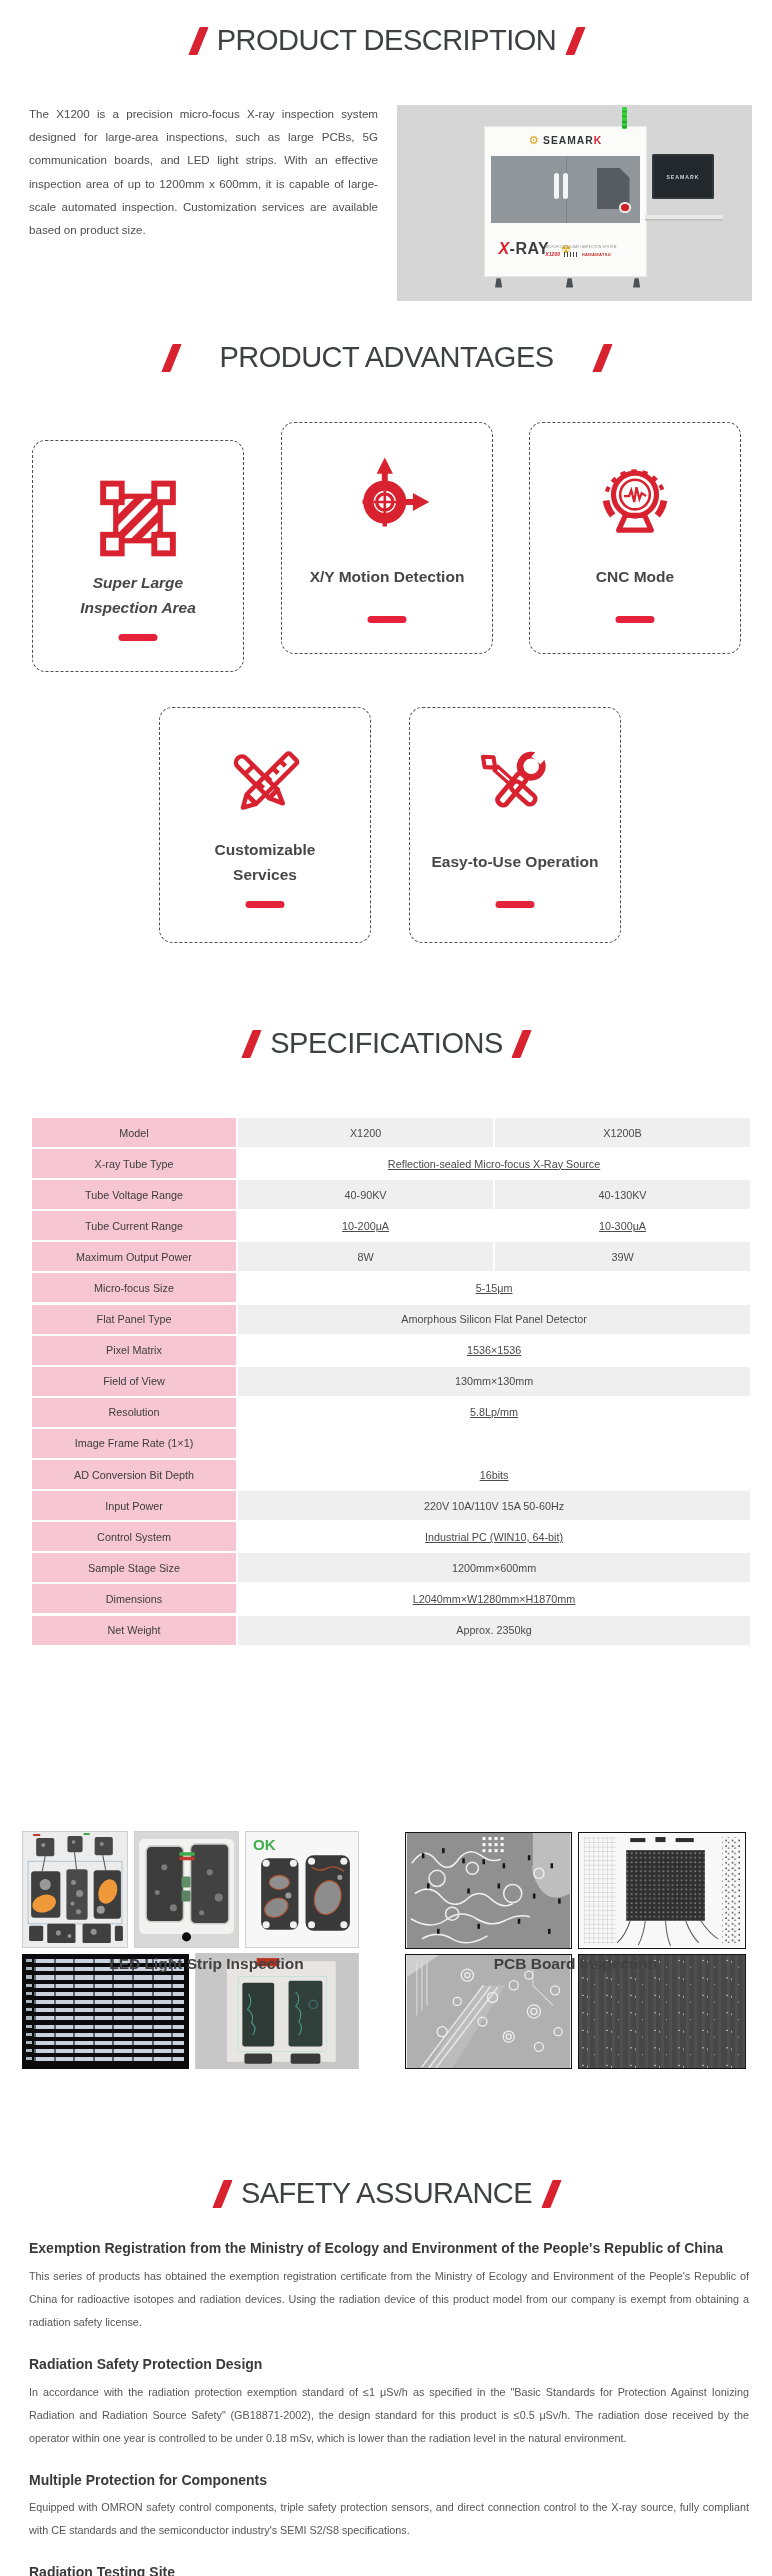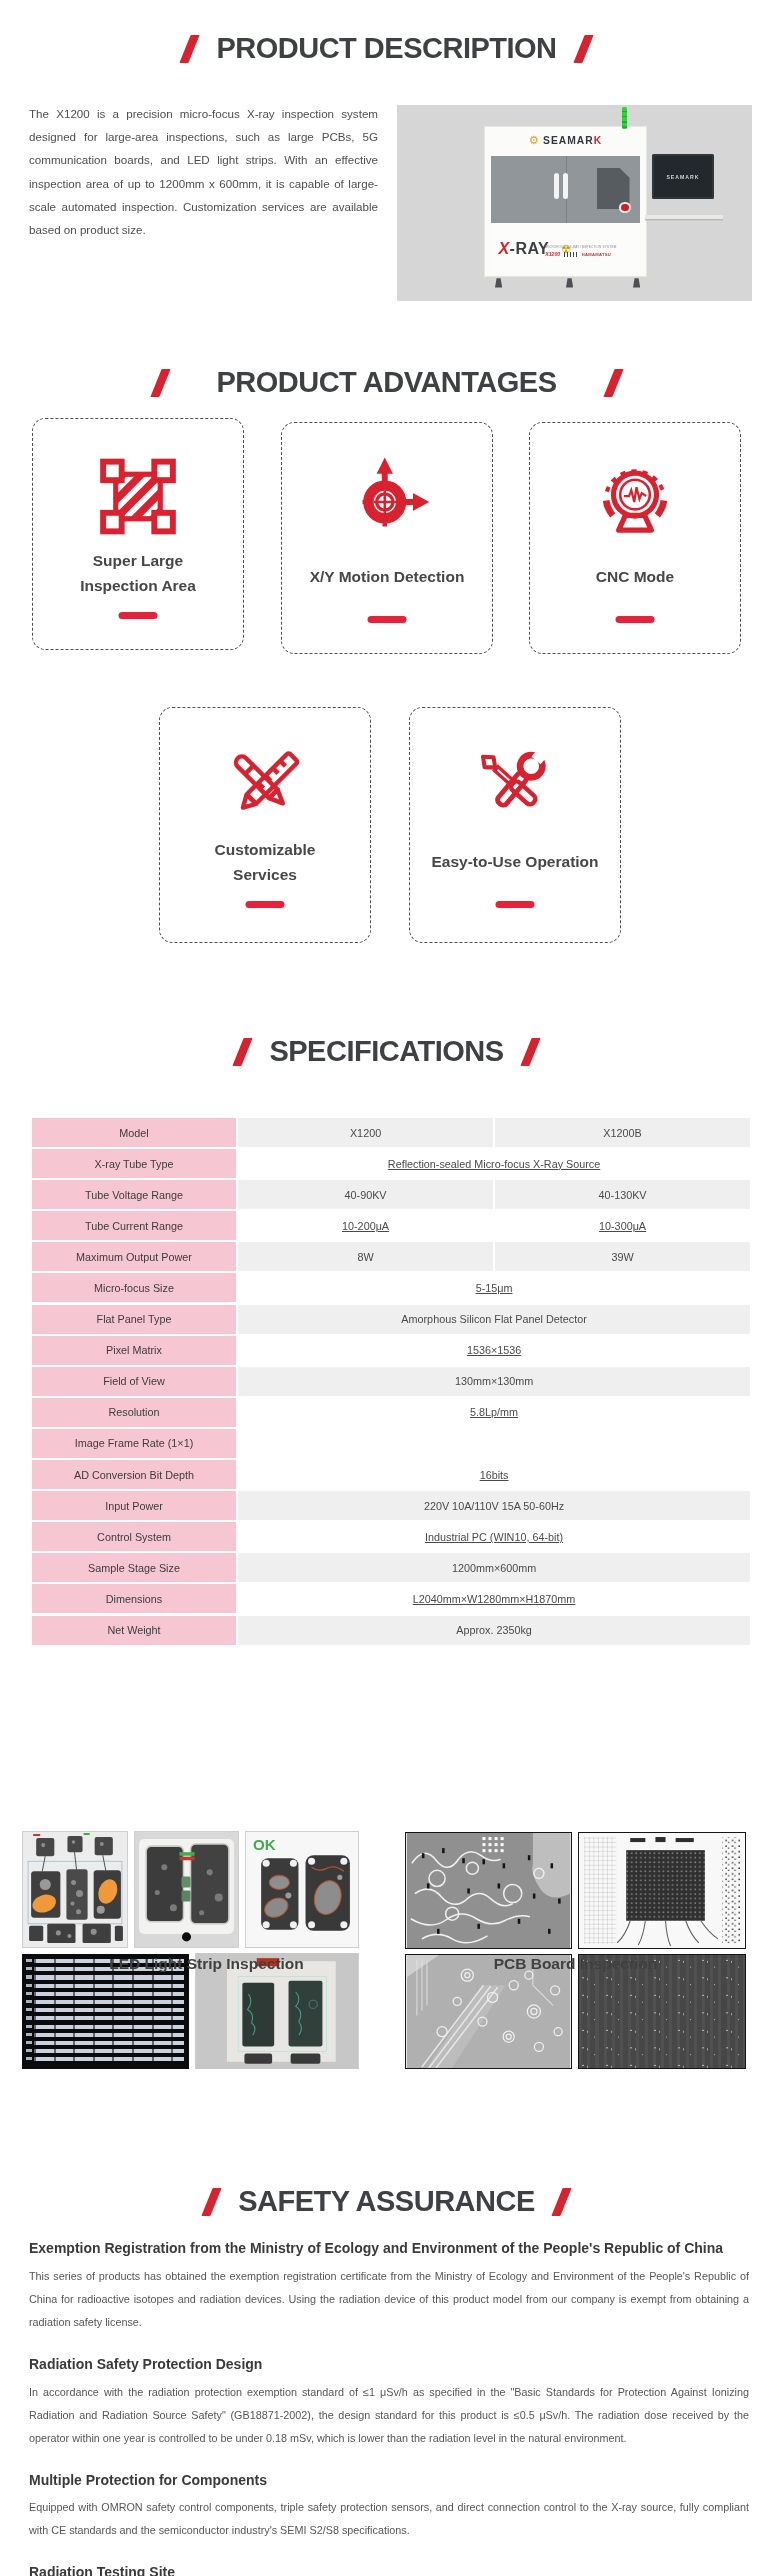--- a/index.html
+++ b/index.html
@@ -9,24 +9,24 @@
     --pink:#F7C6D3;
     --cellgray:#EFEFEF;
   }
   *{box-sizing:border-box;}
   html,body{margin:0;padding:0;background:#fff;}
   body{font-family:"Liberation Sans", sans-serif;}
   #page{position:relative;width:773px;height:3026px;margin:0 auto;background:#fff;overflow:hidden;}
 
   
   .sec-title{position:absolute;left:0;width:100%;display:flex;justify-content:center;align-items:center;gap:14.4px;}
-  .sec-title h2{margin:8px;font-size:29px;font-weight:700;color:var(--title);letter-spacing:-0.5px;white-space:nowrap;}
+  .sec-title h2{margin:0;font-size:29px;font-weight:400;color:var(--title);letter-spacing:-0.5px;white-space:nowrap;}
   .slash{width:8.8px;height:28px;background:var(--red);transform:skewX(-22deg);border-radius:1px;}
   #title-desc{top:24px;}
-  #title-adv{top:358px;gap:44px;}
+  #title-adv{top:341px;gap:44px;}
   #title-spec{top:1027px;text-align:center;}
   #title-cases{top:1742px;}
   #title-safety{top:2177px;}
 
   
   .desc-body{position:absolute;left:29px;top:102px;width:349px;margin:0;font-size:11.6px;line-height:2.0;color:var(--text);text-align:justify;}
   .product-photo{position:absolute;left:397px;top:105px;width:355px;height:196px;background:#D6D6D6;}
   .m-body{position:absolute;left:87px;top:20.6px;width:163px;height:151px;background:#fbfbfa;border:0.5px solid #e6e6e3;}
   .m-top{height:28px;display:flex;align-items:center;justify-content:center;gap:4.1px;}
   .gear{color:#d9a514;font-size:11.3px;line-height:1;}
@@ -49,21 +49,21 @@
   .m-vendor{color:#c4302b;font-size:4.1px;font-weight:700;letter-spacing:0.3px;}
   .m-light{position:absolute;left:225px;top:2.1px;width:4.6px;height:21.6px;border-radius:1.5px;background:repeating-linear-gradient(#35d13a 0 3.6px,#28a532 3.6px 5.2px);}
   .m-monitor{position:absolute;left:255px;top:49px;width:62px;height:45px;background:#23282d;border:2.1px solid #31363b;border-radius:1.5px;display:flex;align-items:center;justify-content:center;}
   .m-screen{color:#cfd6da;font-size:5.2px;letter-spacing:1px;font-weight:700;}
   .m-tray{position:absolute;left:248px;top:110px;width:78px;height:4.1px;background:#e8e8e6;box-shadow:0 1.5px 0 #b9b9b7;}
   .m-foot{position:absolute;bottom:13.4px;width:7.2px;height:9.3px;background:#4c5156;clip-path:polygon(22% 0,78% 0,100% 100%,0 100%);}
   .m-f1{left:98px;}.m-f2{left:169px;}.m-f3{left:236px;}
 
   
   .adv-card{position:absolute;width:212px;height:232px;border:1.5px dashed #4f4f4f;border-radius:13.4px;background:#fff;}
-  #adv1{left:32px;top:418px;} #adv2{left:281px;top:422px;} #adv3{left:529px;top:422px;}
+  #adv1{left:32px;top:440px;font-style:italic;} #adv2{left:281px;top:422px;} #adv3{left:529px;top:422px;}
   #adv4{left:159px;top:707px;height:236px;} #adv5{left:409px;top:707px;height:236px;}
   .adv-icon{position:absolute;top:33px;left:50%;transform:translateX(-50%);width:89px;height:89px;}
   .adv-label{position:absolute;top:130px;left:0;width:100%;min-height:49px;display:flex;align-items:center;justify-content:center;text-align:center;font-size:15.5px;font-weight:600;color:#474747;line-height:1.55;padding:0 20.6px;}
   .adv-bar{position:absolute;bottom:30px;left:50%;transform:translateX(-50%);width:39px;height:7.2px;border-radius:3.6px;background:#E4233A;}
   #adv4 .adv-bar,#adv5 .adv-bar{bottom:34px;}
 
   
   .spec-table{position:absolute;left:32px;top:1118px;width:718px;}
   .spec-row{display:grid;grid-template-columns:204px 1fr 1fr;gap:2.1px;height:29px;margin-bottom:2.1px;}
   .spec-label{background:var(--pink);display:flex;align-items:center;justify-content:center;font-size:10.8px;color:#3c3c3c;}

